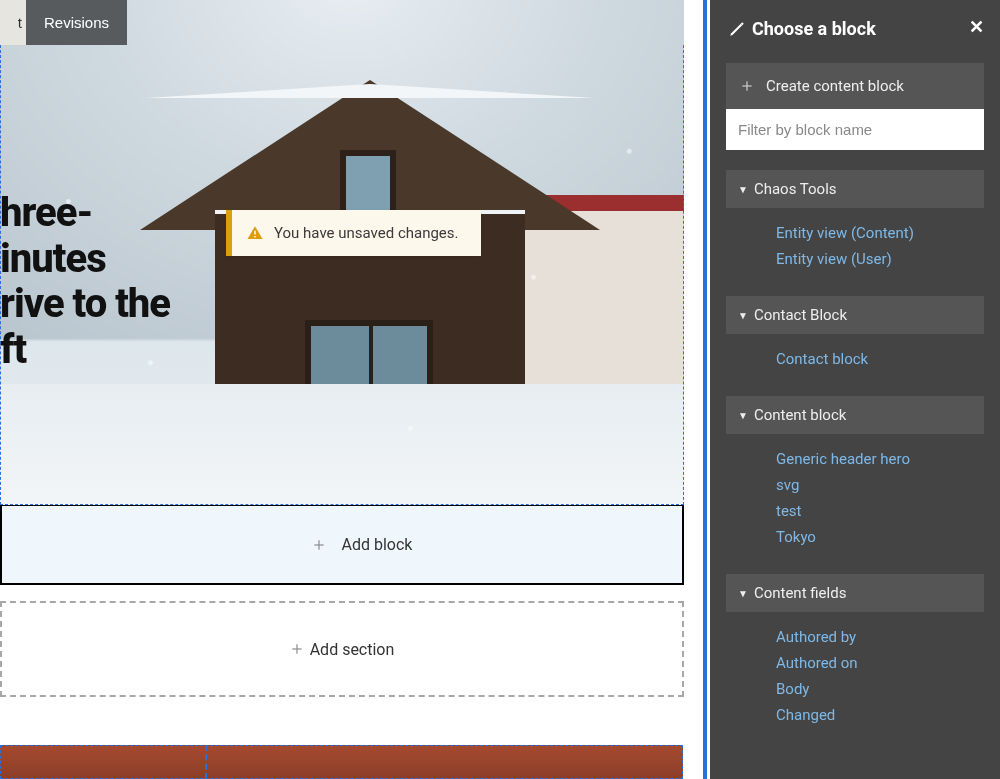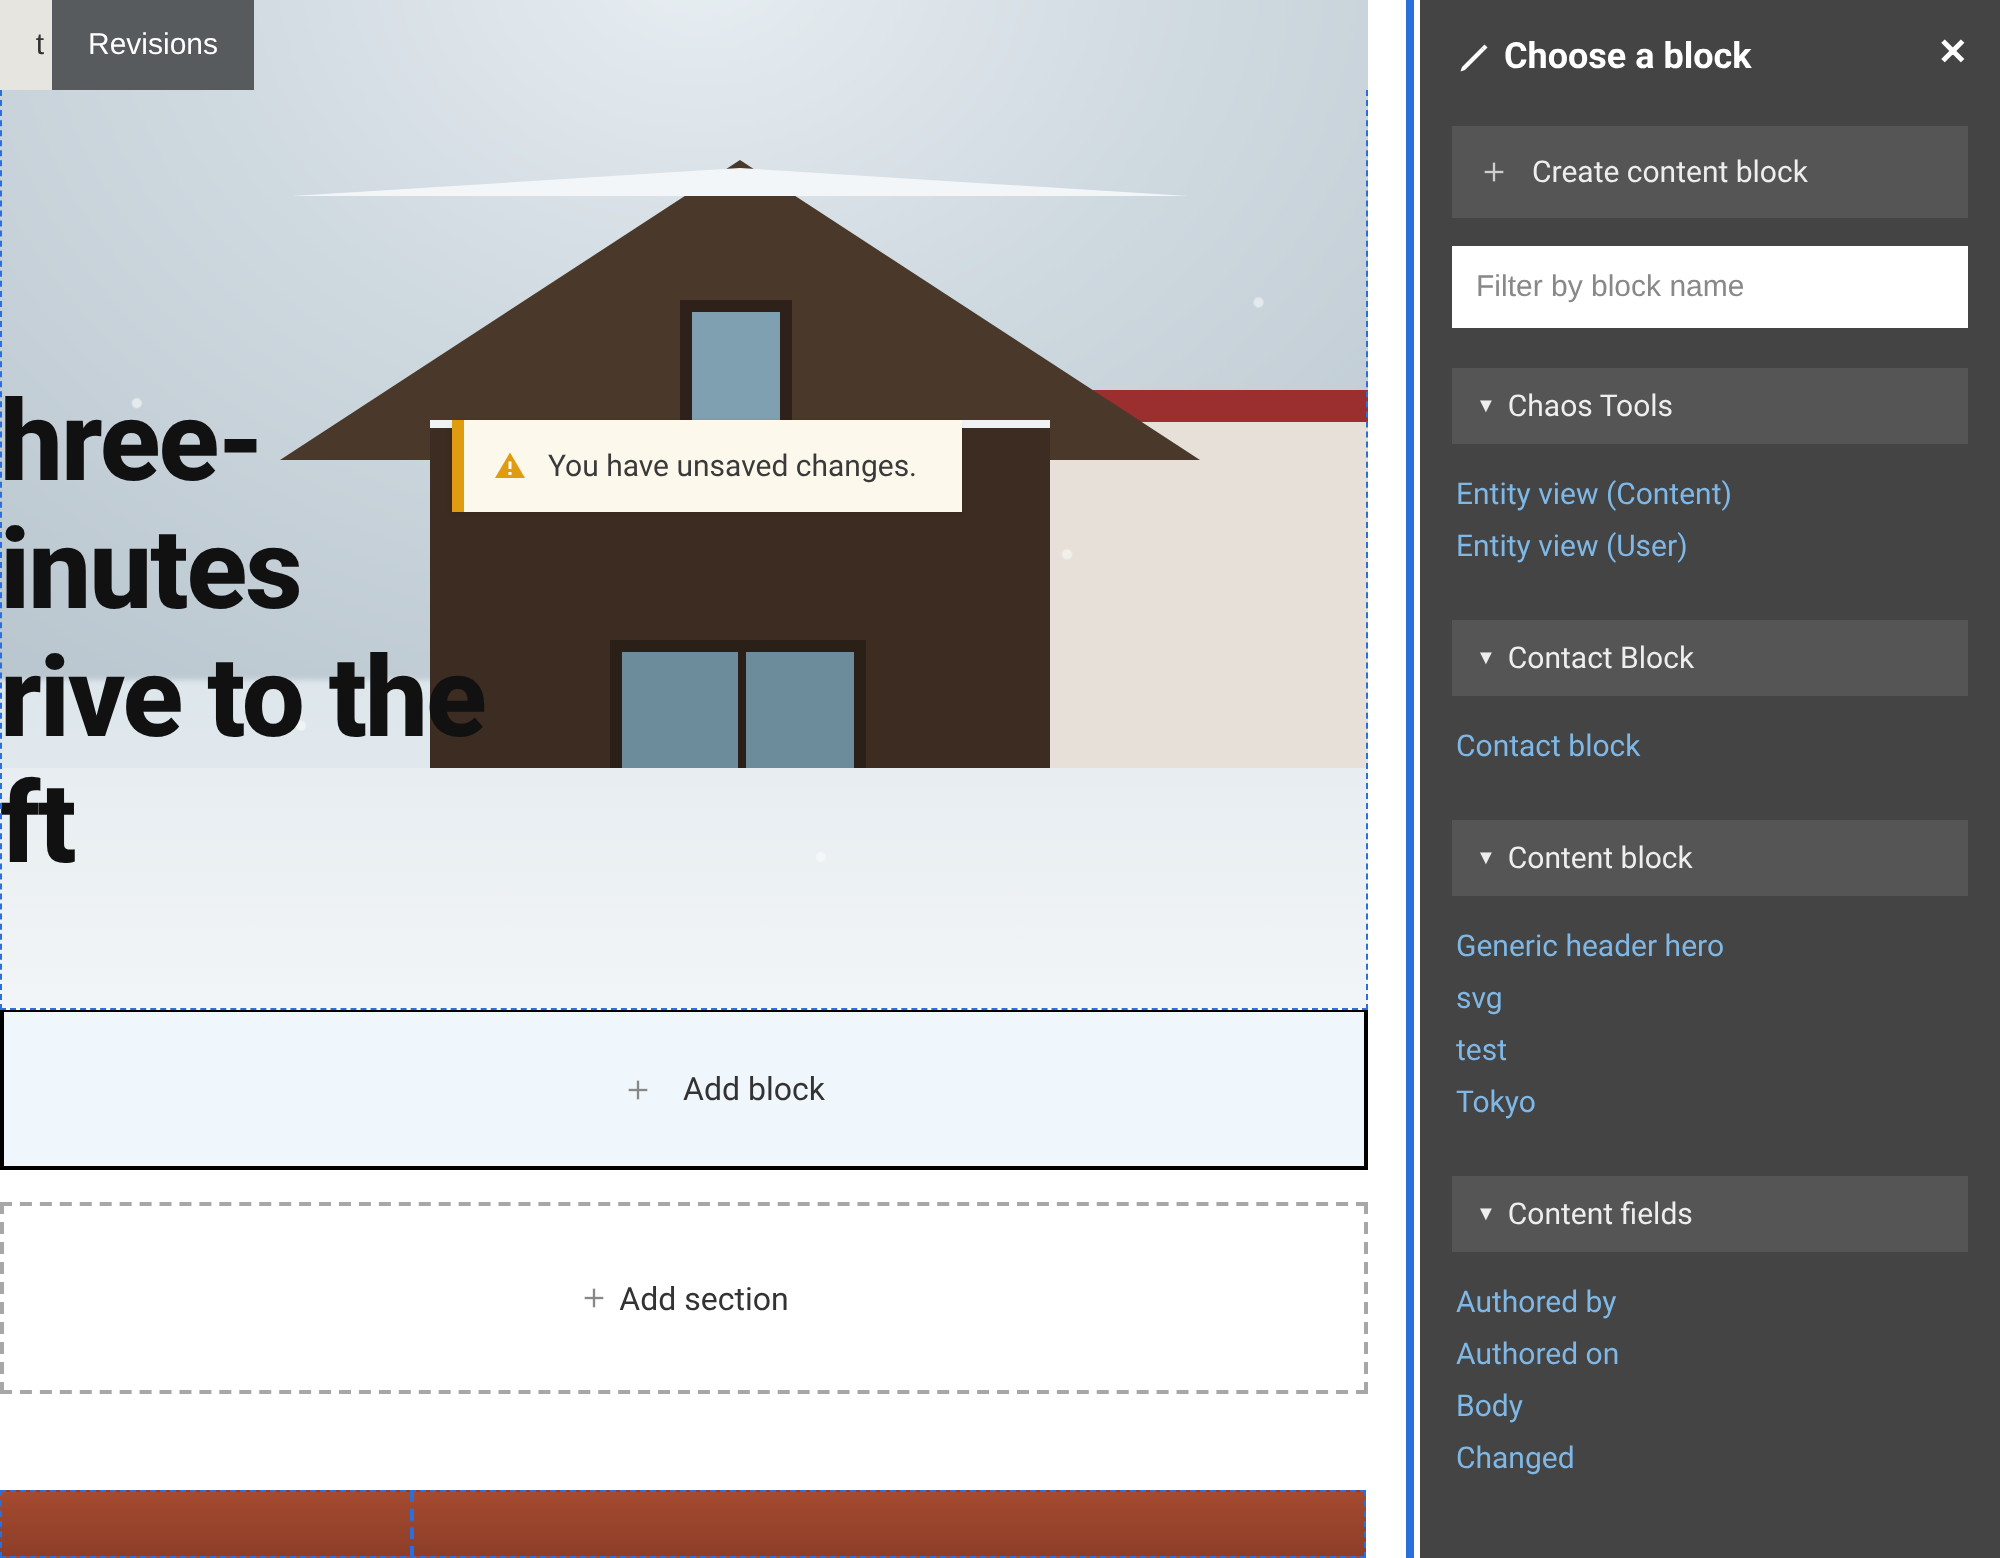--- a/index.html
+++ b/index.html
@@ -133,21 +133,21 @@
         radial-gradient(circle at 22% 72%, rgba(255,255,255,0.5) 0 2px, transparent 3px),
         radial-gradient(circle at 78% 55%, rgba(255,255,255,0.5) 0 2px, transparent 3px),
         radial-gradient(circle at 60% 85%, rgba(255,255,255,0.45) 0 2px, transparent 3px),
         radial-gradient(circle at 92% 30%, rgba(255,255,255,0.5) 0 2px, transparent 3px);
       pointer-events: none;
     }
 
     .hero-text {
       position: absolute;
       left: 0; top: 190px;
-      font-size: 56px;
+      font-size: 40px;
       font-weight: 800;
       line-height: 1.14;
       color: #111;
       letter-spacing: -1px;
       white-space: pre;
     }
 
     .toast {
       position: absolute;
       left: 226px; top: 210px;
@@ -257,21 +257,20 @@
       background: #555555;
       padding: 14px 14px;
       display: flex;
       align-items: center;
       gap: 12px;
       color: #eee;
       cursor: pointer;
       margin-top: 6px;
     }
     .sb-filter {
-      margin-top: 14px;
     }
     .sb-filter input {
       width: 100%;
       padding: 12px 12px;
       border: none;
       font-size: 15px;
       color: #666;
       background: #fff;
     }
     .sb-filter input::placeholder { color: #888; }
@@ -293,20 +292,21 @@
     }
     .sb-links {
       padding: 12px 2px 4px;
     }
     .sb-links a {
       display: block;
       color: #7fb8e6;
       text-decoration: none;
       padding: 4px 0;
       cursor: pointer;
+      margin-left: 48px;
     }
 
     .plus-icon {
       width: 14px; height: 14px;
       stroke: #888;
       stroke-width: 2;
       fill: none;
     }
     .plus-icon-light { stroke: #cfcfcf; }
   </style>

